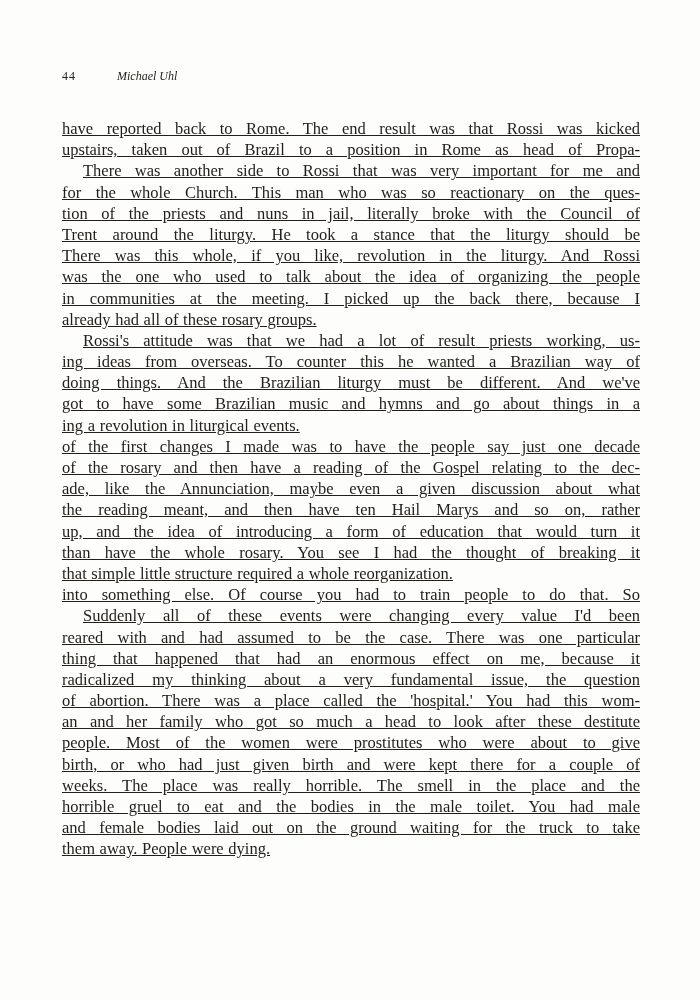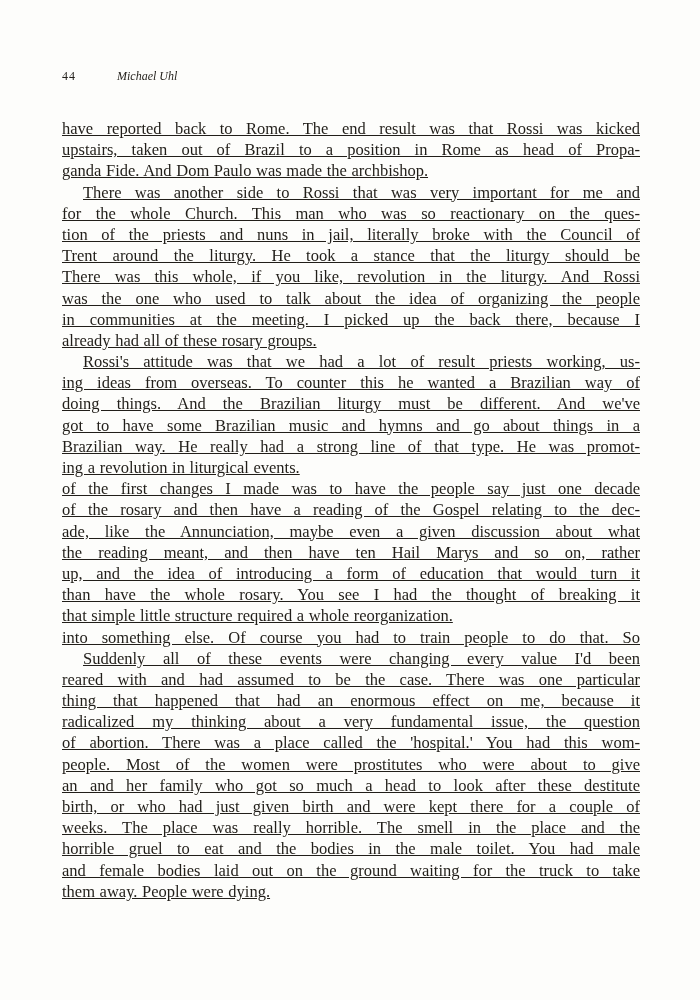--- a/index.html
+++ b/index.html
@@ -68,58 +68,56 @@
 <body>
 
 <div class="page">
   <div class="running-header">
     <span class="page-number">44</span><span class="running-title">Michael Uhl</span>
   </div>
   <div class="page-body">
       <div class="para">
         <div class="tline">have reported back to Rome. The end result was that Rossi was kicked</div>
         <div class="tline">upstairs, taken out of Brazil to a position in Rome as head of Propa-</div>
-        <div class="tline last">ganda Fide. And Dom Paulo was made the archbishop.</div>
       </div>
       <div class="para">
         <div class="tline indent">There was another side to Rossi that was very important for me and</div>
         <div class="tline">for the whole Church. This man who was so reactionary on the ques-</div>
         <div class="tline">tion of the priests and nuns in jail, literally broke with the Council of</div>
         <div class="tline">Trent around the liturgy. He took a stance that the liturgy should be</div>
         <div class="tline">There was this whole, if you like, revolution in the liturgy. And Rossi</div>
         <div class="tline">was the one who used to talk about the idea of organizing the people</div>
         <div class="tline">in communities at the meeting. I picked up the back there, because I</div>
         <div class="tline last">already had all of these rosary groups.</div>
       </div>
       <div class="para">
         <div class="tline indent">Rossi's attitude was that we had a lot of result priests working, us-</div>
         <div class="tline">ing ideas from overseas. To counter this he wanted a Brazilian way of</div>
         <div class="tline">doing things. And the Brazilian liturgy must be different. And we've</div>
         <div class="tline">got to have some Brazilian music and hymns and go about things in a</div>
-        <div class="tline">Brazilian way. He really had a strong line of that type. He was promot-</div>
         <div class="tline last">ing a revolution in liturgical events.</div>
       </div>
       <div class="para">
         <div class="tline">of the first changes I made was to have the people say just one decade</div>
         <div class="tline">of the rosary and then have a reading of the Gospel relating to the dec-</div>
         <div class="tline">ade, like the Annunciation, maybe even a given discussion about what</div>
         <div class="tline">the reading meant, and then have ten Hail Marys and so on, rather</div>
         <div class="tline">up, and the idea of introducing a form of education that would turn it</div>
         <div class="tline">than have the whole rosary. You see I had the thought of breaking it</div>
         <div class="tline last">that simple little structure required a whole reorganization.</div>
         <div class="tline">into something else. Of course you had to train people to do that. So</div>
       </div>
       <div class="para">
         <div class="tline indent">Suddenly all of these events were changing every value I'd been</div>
         <div class="tline">reared with and had assumed to be the case. There was one particular</div>
         <div class="tline">thing that happened that had an enormous effect on me, because it</div>
         <div class="tline">radicalized my thinking about a very fundamental issue, the question</div>
         <div class="tline">of abortion. There was a place called the 'hospital.' You had this wom-</div>
+        <div class="tline">an and her family who got so much a head to look after these destitute</div>
         <div class="tline">people. Most of the women were prostitutes who were about to give</div>
-        <div class="tline">an and her family who got so much a head to look after these destitute</div>
         <div class="tline">birth, or who had just given birth and were kept there for a couple of</div>
         <div class="tline">weeks. The place was really horrible. The smell in the place and the</div>
         <div class="tline">horrible gruel to eat and the bodies in the male toilet. You had male</div>
         <div class="tline">and female bodies laid out on the ground waiting for the truck to take</div>
         <div class="tline last">them away. People were dying.</div>
       </div>
     </div>
 </div>
 
 </body></html>

